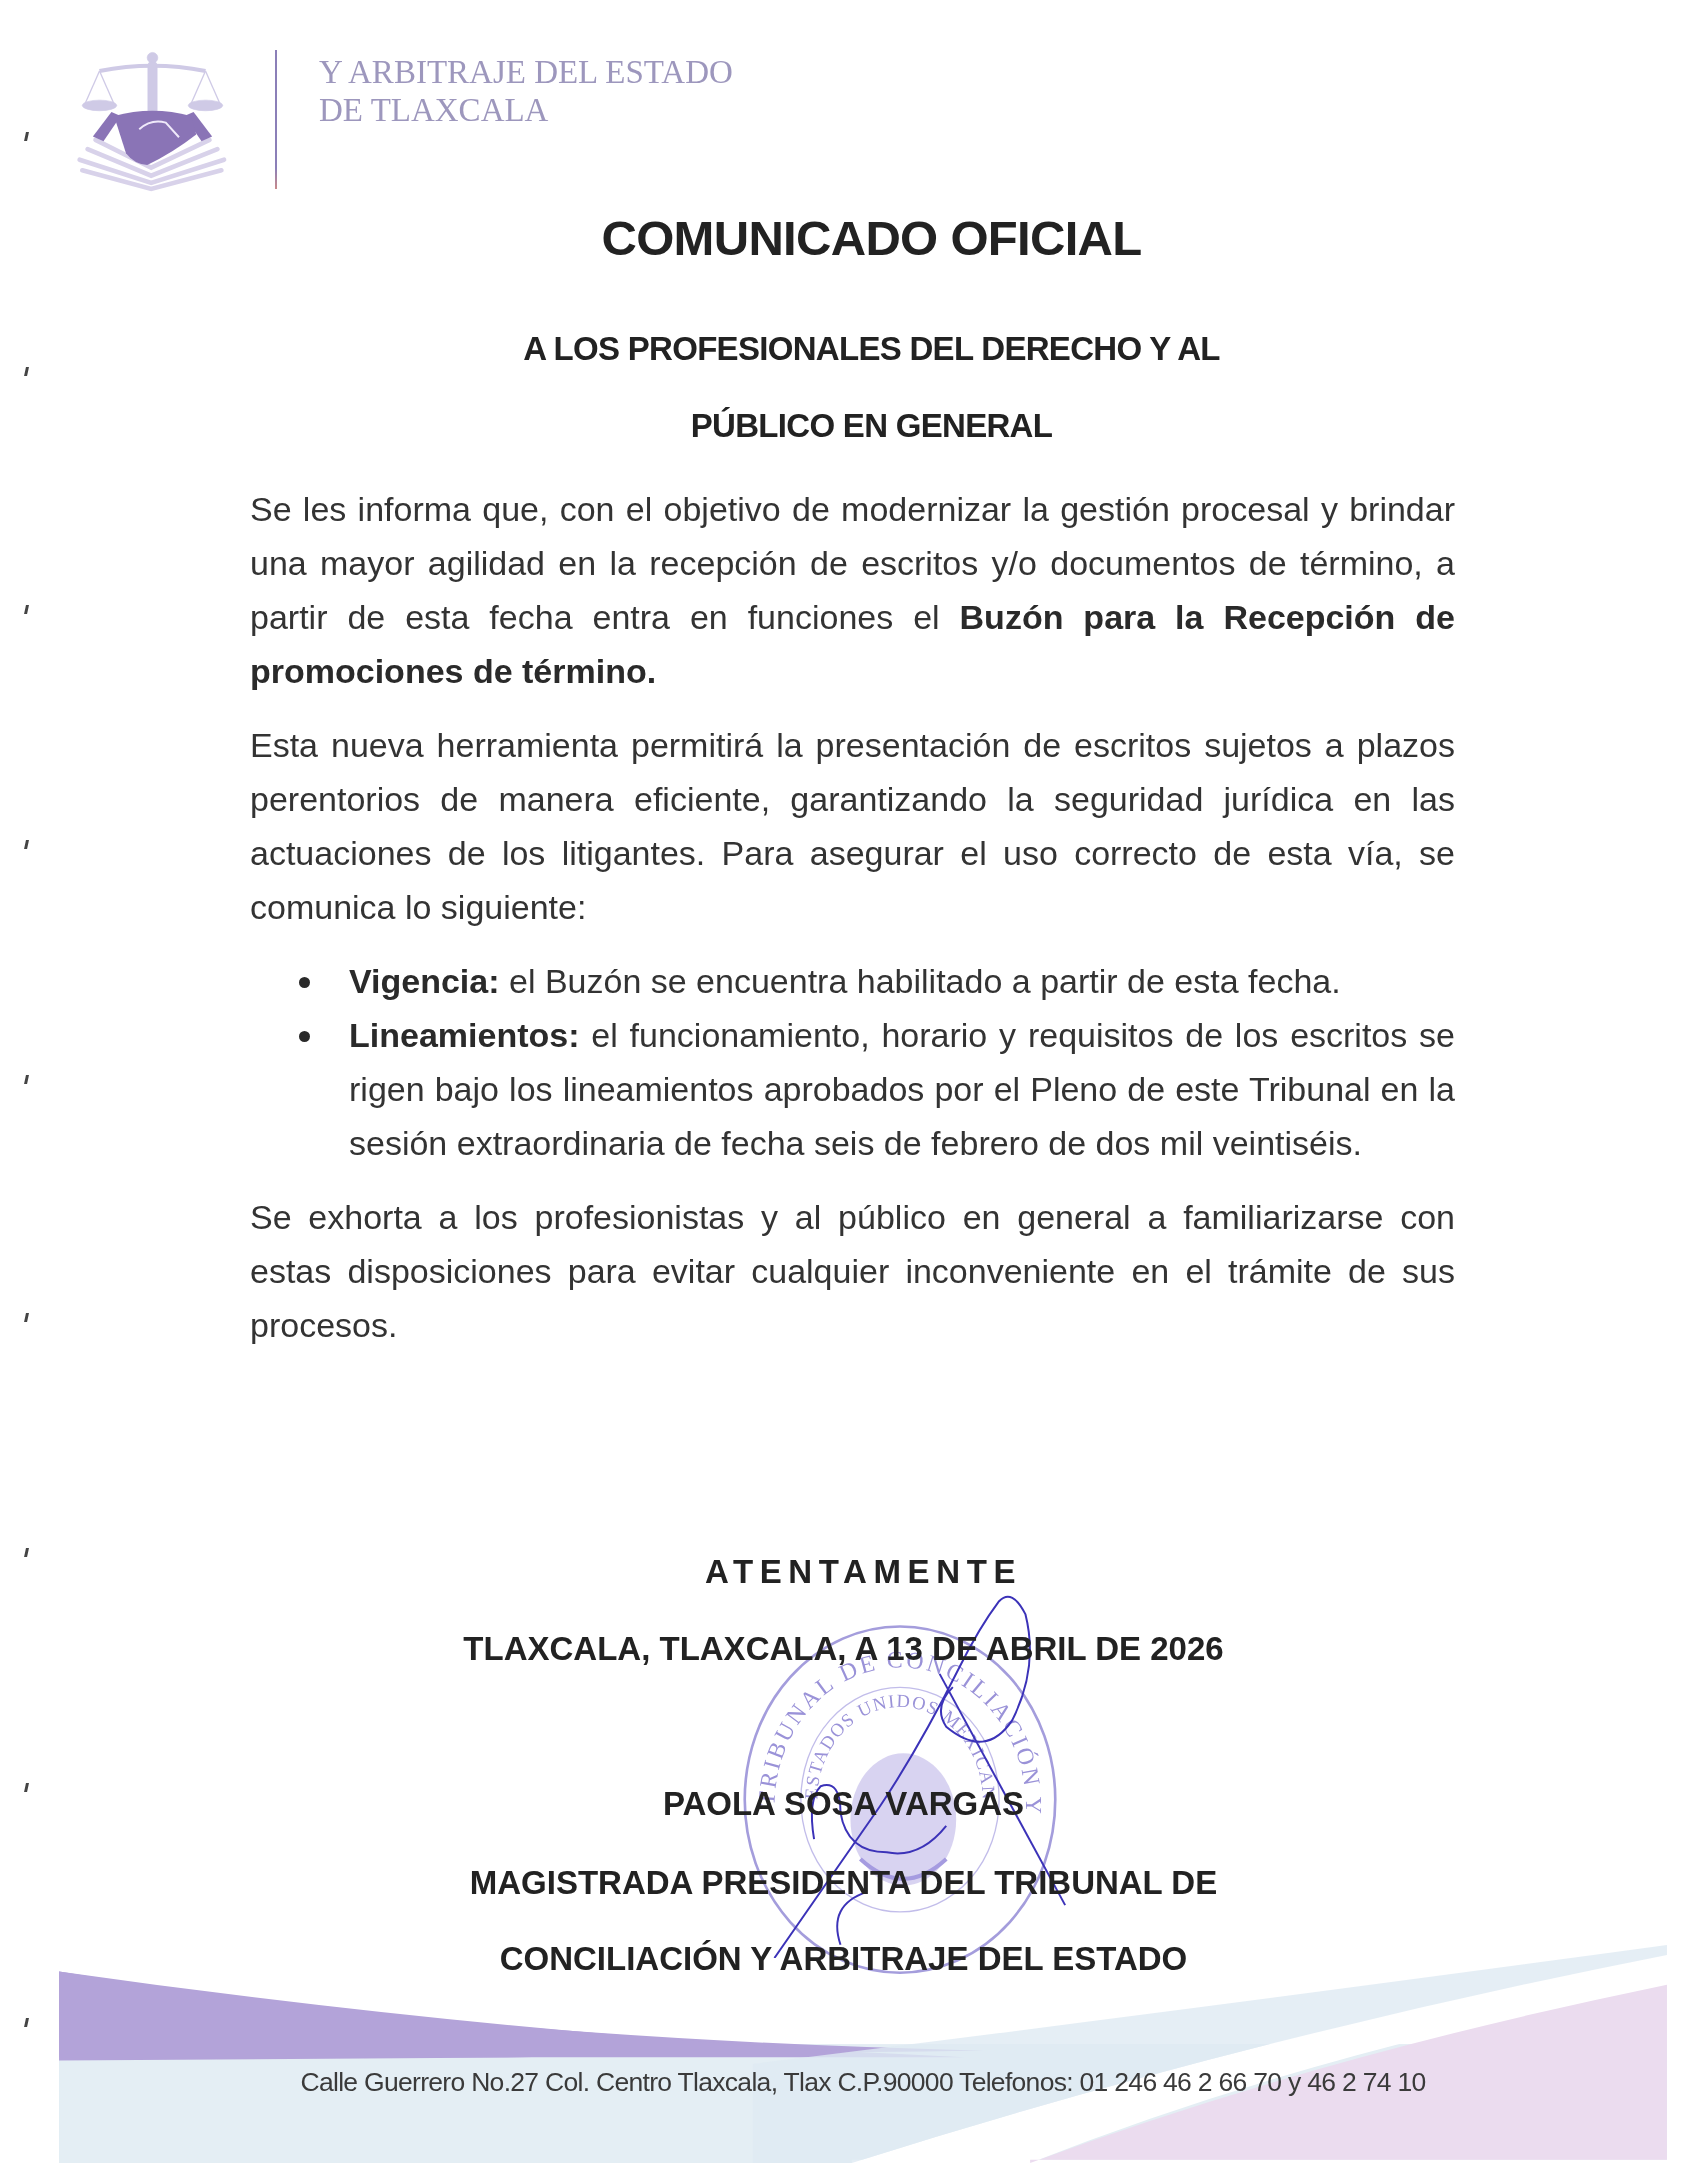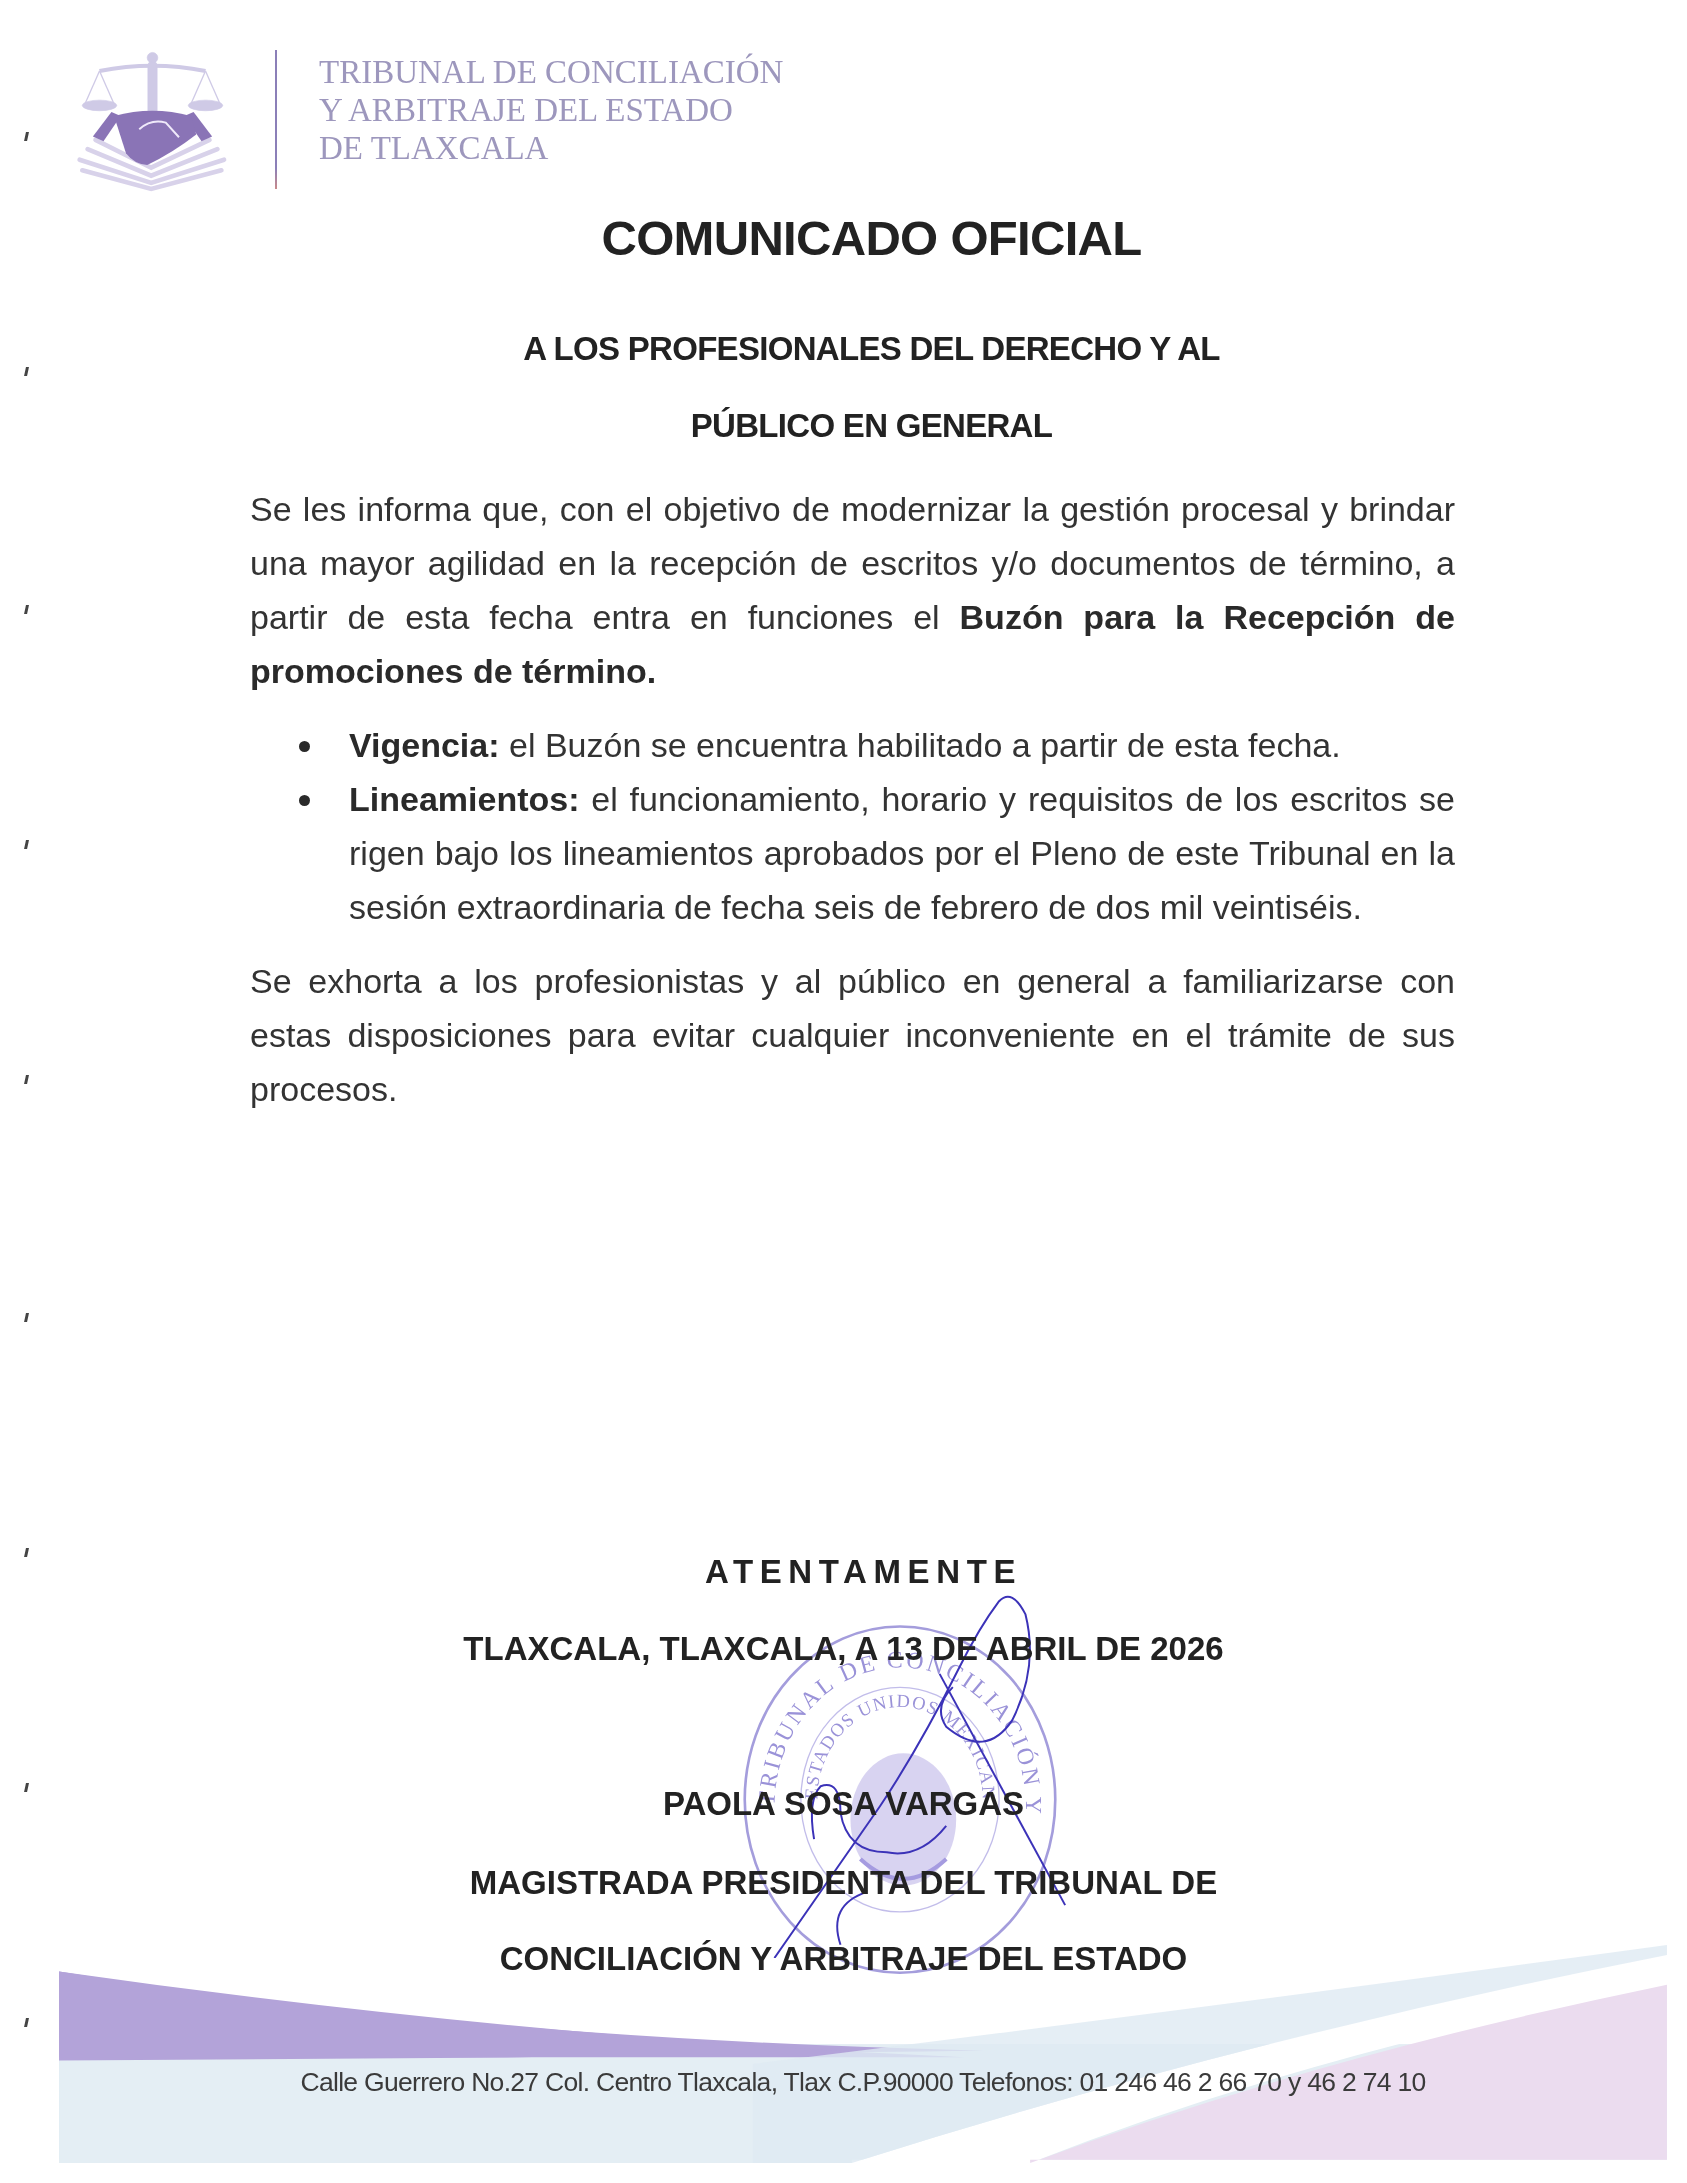--- a/index.html
+++ b/index.html
@@ -95,36 +95,36 @@
       <g fill="#8a74b6">
         <polygon points="30,135 58,98 72,104 46,142"></polygon>
         <polygon points="210,135 182,98 168,104 194,142"></polygon>
         <path d="M62 104 Q120 88 178 104 L186 132 Q150 160 112 178 Q92 176 80 160 Z"></path>
       </g>
       <path d="M100 124 Q118 108 140 114 L160 136" stroke="#efe9fa" stroke-width="3" fill="none"></path>
     </svg>
   </div>
   <div class="logo-divider"></div>
   <div class="org-name">
-    <div>TRIBUNAL DE CONCILIACIÓN</div>
     <div>Y ARBITRAJE DEL ESTADO</div>
     <div>DE TLAXCALA</div>
   </div>
 </div>
 
 <div class="title-block title">COMUNICADO OFICIAL</div>
 <div class="title-block subtitle">
   <div>A LOS PROFESIONALES DEL DERECHO Y AL</div>
   <div>PÚBLICO EN GENERAL</div>
 </div>
 
 <div class="body">
   <p class="para">
     <span>Se les informa que, con el objetivo de modernizar la gestión procesal y brindar una mayor agilidad en la recepción de escritos y/o documentos de término, a partir de esta fecha entra en funciones el </span><span class="b">Buzón para la Recepción de promociones de término.</span>
   </p>
+  <p class="para">Esta nueva herramienta permitirá la presentación de escritos sujetos a plazos perentorios de manera eficiente, garantizando la seguridad jurídica en las actuaciones de los litigantes. Para asegurar el uso correcto de esta vía, se comunica lo siguiente:</p>
   <ul class="points">
     <li>
       <span class="bullet"></span>
       <span class="b">Vigencia:</span><span> el Buzón se encuentra habilitado a partir de esta fecha.</span>
     </li>
     <li>
       <span class="bullet"></span>
       <span class="b">Lineamientos:</span><span> el funcionamiento, horario y requisitos de los escritos se rigen bajo los lineamientos aprobados por el Pleno de este Tribunal en la sesión extraordinaria de fecha seis de febrero de dos mil veintiséis.</span>
     </li>
   </ul>

